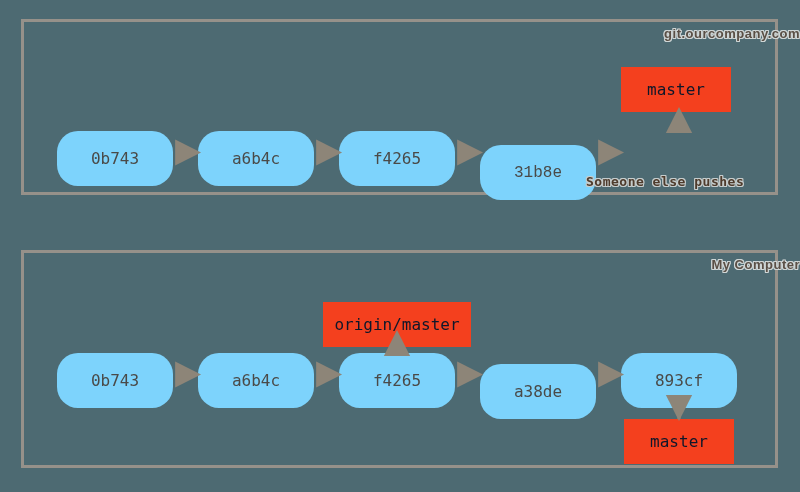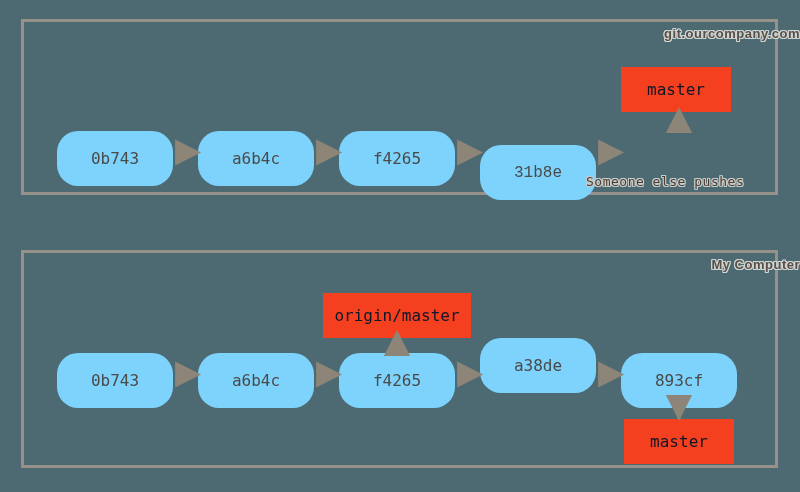--- a/index.html
+++ b/index.html
@@ -58,21 +58,21 @@
     display:flex;align-items:center;justify-content:center;
     font-family:"DejaVu Sans Mono",monospace;
     font-size:16px;
     box-sizing:border-box;
   }
 
   .note{
     position:absolute;
     font-family:"DejaVu Sans Mono",monospace;
     font-size:13px;
-    font-weight:normal;
+    font-weight:bold;
     letter-spacing:0.5px;
     color:#4e3b2c;
     text-shadow:
        1px 0 0 #c6cdcd, -1px 0 0 #c6cdcd,
        0 1px 0 #c6cdcd, 0 -1px 0 #c6cdcd,
        1px 1px 0 #c6cdcd, -1px -1px 0 #c6cdcd,
        1px -1px 0 #c6cdcd, -1px 1px 0 #c6cdcd;
     white-space:nowrap;
   }
 
@@ -98,24 +98,24 @@
   <div class="label" style="left:621px;top:67px;width:110px;height:45px;">master</div>
 
   <div class="note" style="left:586px;top:174px;">Someone else pushes</div>
 
   <div class="panel" id="panel-local"></div>
   <div class="panel-title" id="title-local">My Computer</div>
 
   <div class="commit" style="left:57px;top:353px;">0b743</div>
   <div class="commit" style="left:198px;top:353px;">a6b4c</div>
   <div class="commit" style="left:339px;top:353px;">f4265</div>
-  <div class="commit" style="left:480px;top:338px;">a38de</div>
+  <div class="commit" style="left:480px;top:364px;">a38de</div>
   <div class="commit" style="left:621px;top:353px;">893cf</div>
 
-  <div class="label" style="left:323px;top:293px;width:148px;height:45px;">origin/master</div>
+  <div class="label" style="left:323px;top:302px;width:148px;height:45px;">origin/master</div>
 
   <div class="label" style="left:624px;top:419px;width:110px;height:45px;">master</div>
 
   <svg class="arrows" viewBox="0 0 800 492">
     <defs>
       <marker id="ah-left" markerWidth="9" markerHeight="9" refX="7.6" refY="4.5" orient="auto" markerUnits="strokeWidth">
         <path d="M8.5,0.4 L8.5,8.6 L0.4,4.5 z" fill="#8d8578"></path>
       </marker>
       <marker id="ah-down" markerWidth="9" markerHeight="9" refX="7.6" refY="4.5" orient="auto" markerUnits="strokeWidth">
         <path d="M8.5,0.4 L8.5,8.6 L0.4,4.5 z" fill="#8d8578"></path>

